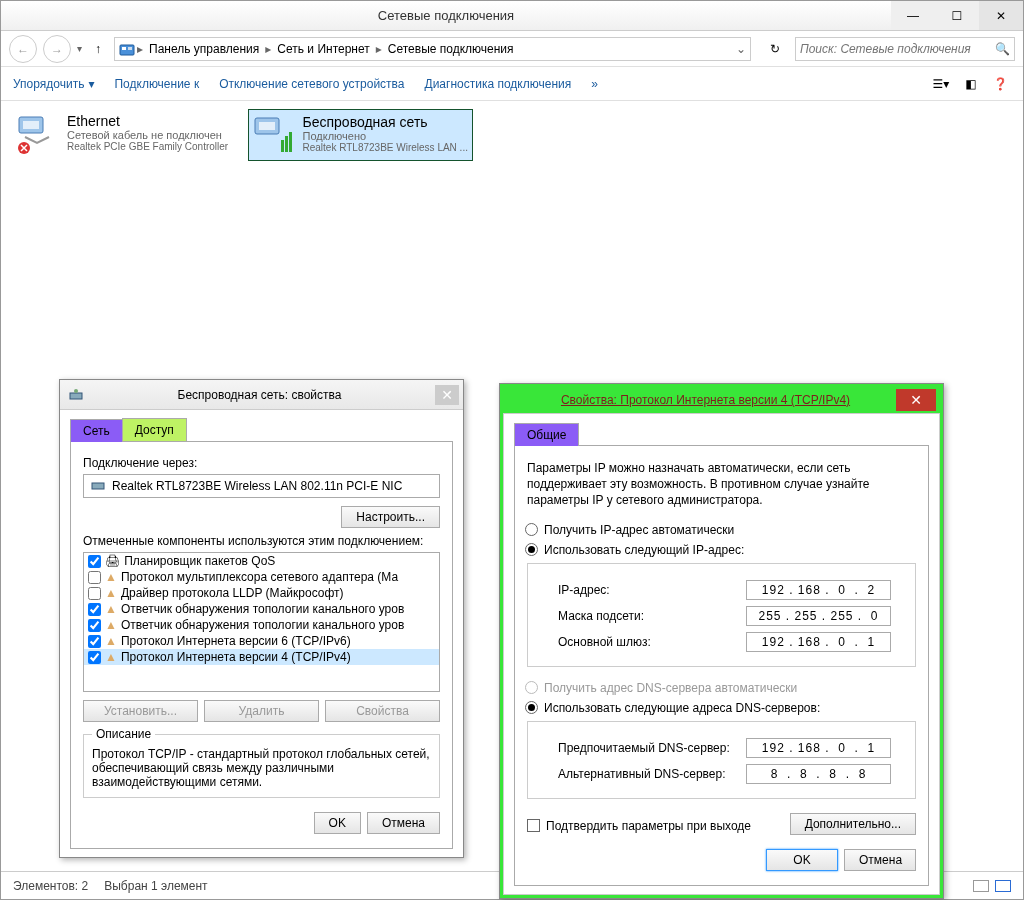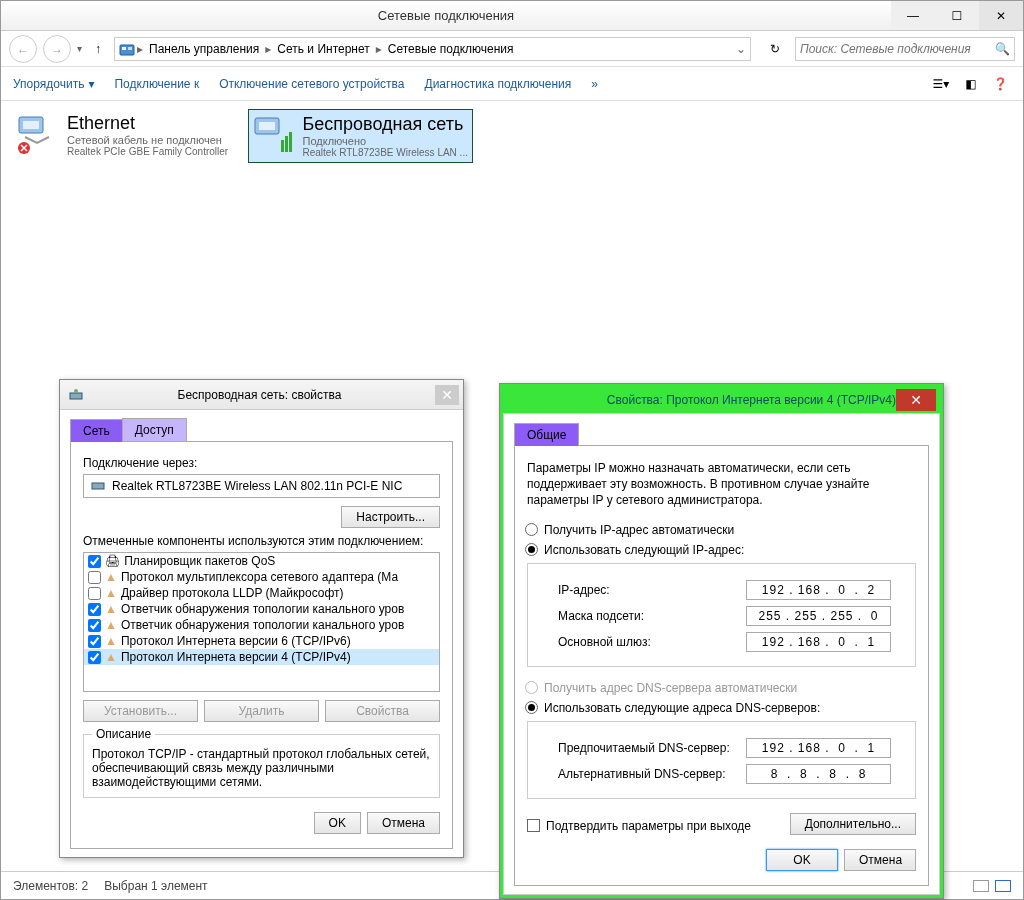--- a/index.html
+++ b/index.html
@@ -29,34 +29,34 @@
 .tbitem { color: #1a5b9e; cursor: pointer; display: flex; align-items: center; gap: 4px; }
 .tbright { margin-left: auto; display: flex; gap: 10px; align-items: center; }
 .tbiconbtn { width: 20px; height: 20px; display: flex; align-items: center; justify-content: center; }
 
 .content { flex: 1; padding: 8px 12px; position: relative; background: #fff; }
 .conn-item { display: inline-flex; align-items: flex-start; gap: 8px; padding: 4px; margin-right: 12px; vertical-align: top; }
 .conn-item.selected { background: #cce8ff; border: 1px solid #14532d; }
 .conn-icon { width: 42px; height: 42px; position: relative; }
 .conn-icon svg { width: 42px; height: 42px; }
 .conn-text { display: flex; flex-direction: column; }
-.conn-name { font-size: 18px; }
+.conn-name { font-size: 14px; }
 .conn-status { font-size: 11px; color: #666; }
 .conn-device { font-size: 10px; color: #666; }
 
 
 .dialog1 { position: absolute; left: 58px; top: 278px; width: 405px; background: #fff; border: 1px solid #888; box-shadow: 2px 2px 6px rgba(0,0,0,0.3); }
 .dlg-titlebar { height: 30px; background: linear-gradient(#f5f5f5, #e8e8e8); display: flex; align-items: center; padding: 0 8px; border-bottom: 1px solid #ccc; }
 .dlg-title { flex: 1; text-align: center; font-size: 12px; }
 .dlg-close { width: 24px; height: 20px; background: #ccc; color: #fff; display: flex; align-items: center; justify-content: center; font-size: 14px; margin-right: -4px; }
 .dlg-icon { width: 16px; height: 16px; }
 .dlg-body { padding: 8px 10px; }
 
 .tabs { display: flex; border-bottom: 1px solid #aaa; }
-.tab { padding: 4px 12px; border: 1px solid #aaa; border-bottom: none; background: #c4b5fd; margin-right: -1px; cursor: pointer; }
+.tab { padding: 4px 12px; border: 1px solid #aaa; border-bottom: none; background: #bef264; margin-right: -1px; cursor: pointer; }
 .tab.active { background: #8b5cf6; position: relative; top: 1px; }
 .tabpane { padding: 14px 12px; border: 1px solid #aaa; border-top: none; }
 
 .fieldrow { margin-bottom: 8px; }
 .lbl { display: block; margin-bottom: 4px; }
 .static-input { border: 1px solid #aaa; padding: 3px 6px; display: flex; align-items: center; gap: 6px; background: #fff; }
 .btn { border: 1px solid #aaa; background: linear-gradient(#fafafa,#e5e5e5); padding: 3px 14px; cursor: pointer; }
 .btn.disabled { color: #999; }
 .btn.focus { border: 1px solid #3399ff; box-shadow: 0 0 2px #3399ff; }
 .btn-row-right { display: flex; justify-content: flex-end; margin: 6px 0; }
@@ -67,21 +67,21 @@
 .btn-row3 { display: flex; gap: 6px; margin: 8px 0 12px 0; }
 .btn-row3 .btn { flex: 1; }
 .groupbox { border: 1px solid #ccc; padding: 8px; }
 .groupbox-title { position: relative; top: -16px; background: #fff; padding: 0 4px; display: inline-block; }
 .groupbox-content { margin-top: -10px; }
 .dlg-footer { display: flex; justify-content: flex-end; gap: 6px; margin-top: 14px; }
 
 
 .dialog2 { position: absolute; left: 498px; top: 282px; width: 445px; background: #39e639; border: 1px solid #888; box-shadow: 2px 2px 6px rgba(0,0,0,0.3); padding: 3px; }
 .dialog2 .dlg-titlebar { background: #39e639; border: none; height: 26px; }
-.dialog2 .dlg-title { text-align: right; padding-left: 4px; color: #0c4a6e; }
+.dialog2 .dlg-title { text-align: center; padding-left: 4px; color: #7f1d1d; text-decoration: underline; }
 .dialog2 .dlg-close { background: #c0392b; width: 40px; height: 22px; }
 .dialog2 .inner { background: #fff; border: 1px solid #ccc; }
 .dialog2 .tabpane { background: #fff; }
 .desc { margin-bottom: 14px; line-height: 1.35; }
 .radio-row { display: flex; align-items: center; gap: 6px; margin-bottom: 6px; }
 .radio-row.disabled { color: #999; }
 .radio { width: 13px; height: 13px; border: 1px solid #666; border-radius: 50%; display: inline-flex; align-items: center; justify-content: center; }
 .radio.checked::after { content: ""; width: 7px; height: 7px; background: #000; border-radius: 50%; }
 .radio.disabled { border-color: #bbb; }
 .ip-group { border: 1px solid #ccc; padding: 10px 24px 14px 12px; margin-bottom: 14px; }

